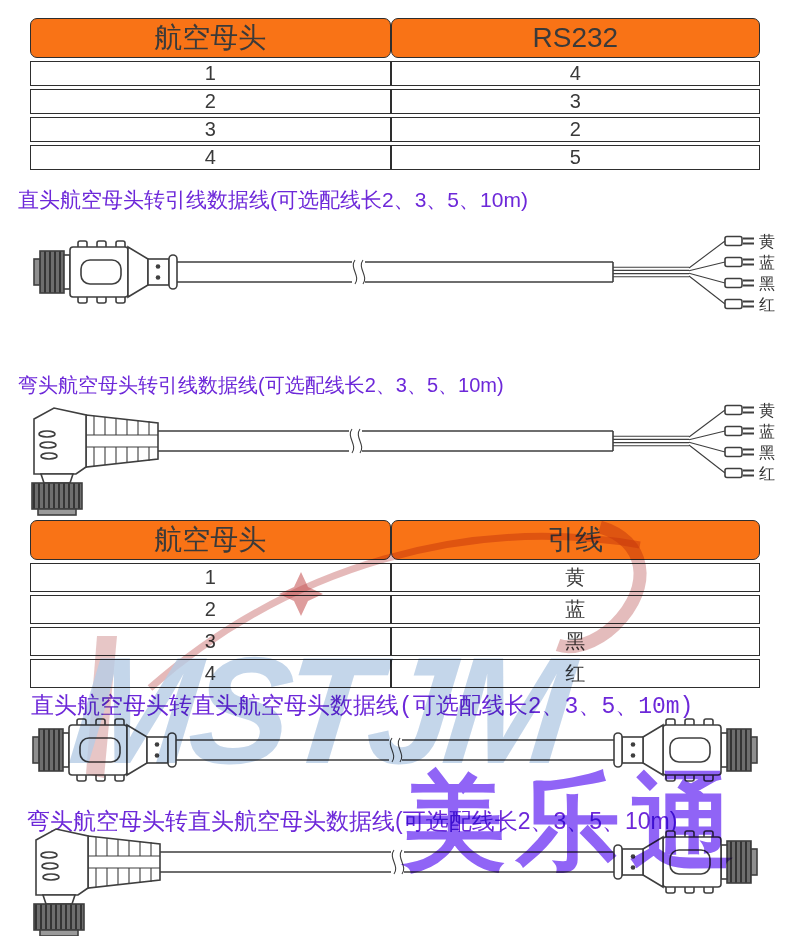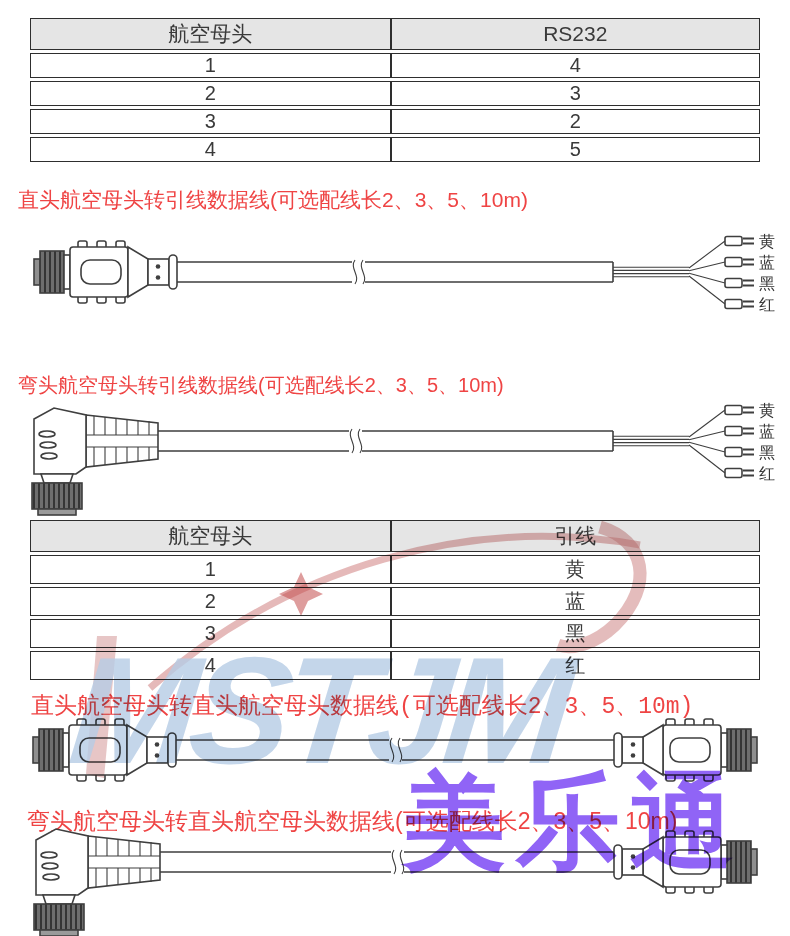--- a/index.html
+++ b/index.html
@@ -2,26 +2,26 @@
 <html><head>
 <meta charset="utf-8">
 <style>
   html,body{margin:0;padding:0;background:#fff;}
   .page{position:relative;width:790px;height:936px;background:#fff;overflow:hidden;
         font-family:"Liberation Sans","DejaVu Sans",sans-serif;color:#333;}
   
   .ptable{position:absolute;width:730px;border-collapse:separate;border-spacing:0 3px;
           table-layout:fixed;text-align:center;}
   .ptable th,.ptable td{border:1.6px solid #2e2e2e;padding:0;font-weight:normal;color:#3a3a3a;}
-  .ptable th{background:#e5e5e5;height:30px;font-size:21px;}
+  .ptable th{background:#f97316;height:30px;font-size:28px;border-radius:7px;}
   .ptable td{height:22px;font-size:20px;background:transparent;}
   #table1{left:30px;top:15px;}
   #table2{left:30px;top:517px;}
   
-  .sec-title{position:absolute;color:#ef4444;white-space:nowrap;}
+  .sec-title{position:absolute;color:#6d28d9;white-space:nowrap;}
   #title1{left:18px;top:186px;font-size:21px;}
   #title2{left:18px;top:372px;font-size:20px;}
   #title3{left:31px;top:690px;font-size:23px;font-family:Liberation Mono, monospace;}
   #title4{left:27px;top:806px;font-size:23px;text-align:center;}
   
   .diag{position:absolute;left:0;overflow:visible;}
   #svg1{top:220px;} #svg2{top:390px;} #svg3{top:712px;} #svg4{top:830px;}
   .lineart{stroke:#3f3f3f;stroke-width:1.6;}
   .thin{stroke:#3f3f3f;stroke-width:1.1;fill:none;}
   .cable{stroke:#3f3f3f;stroke-width:1.6;fill:none;}

